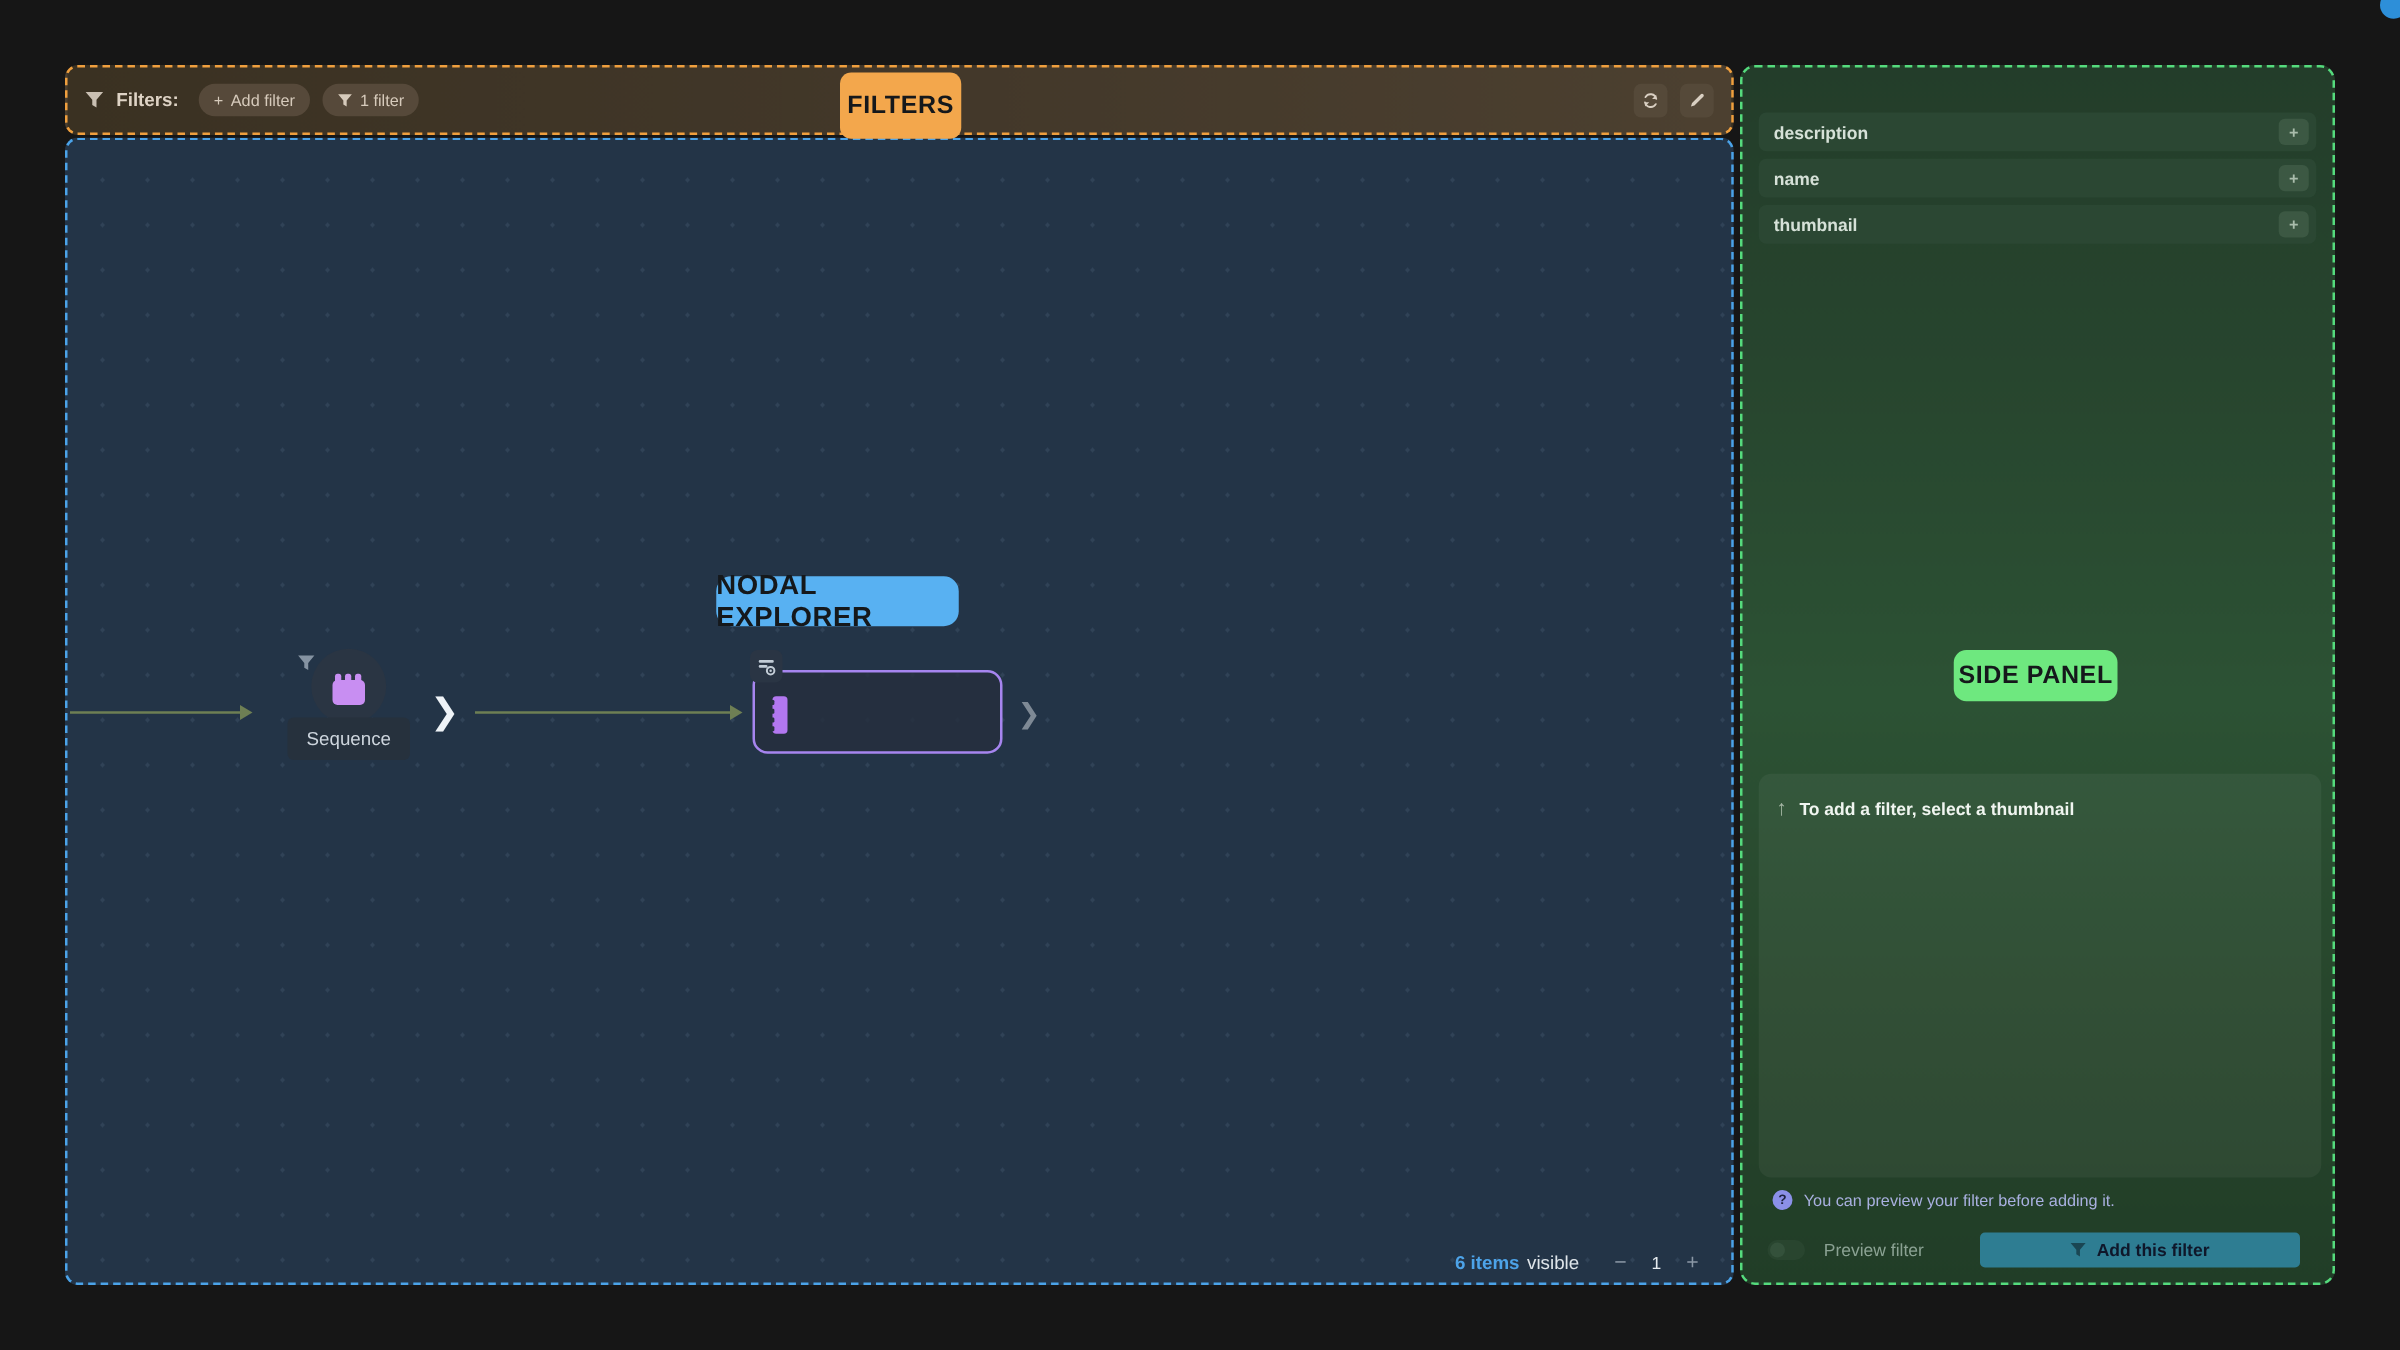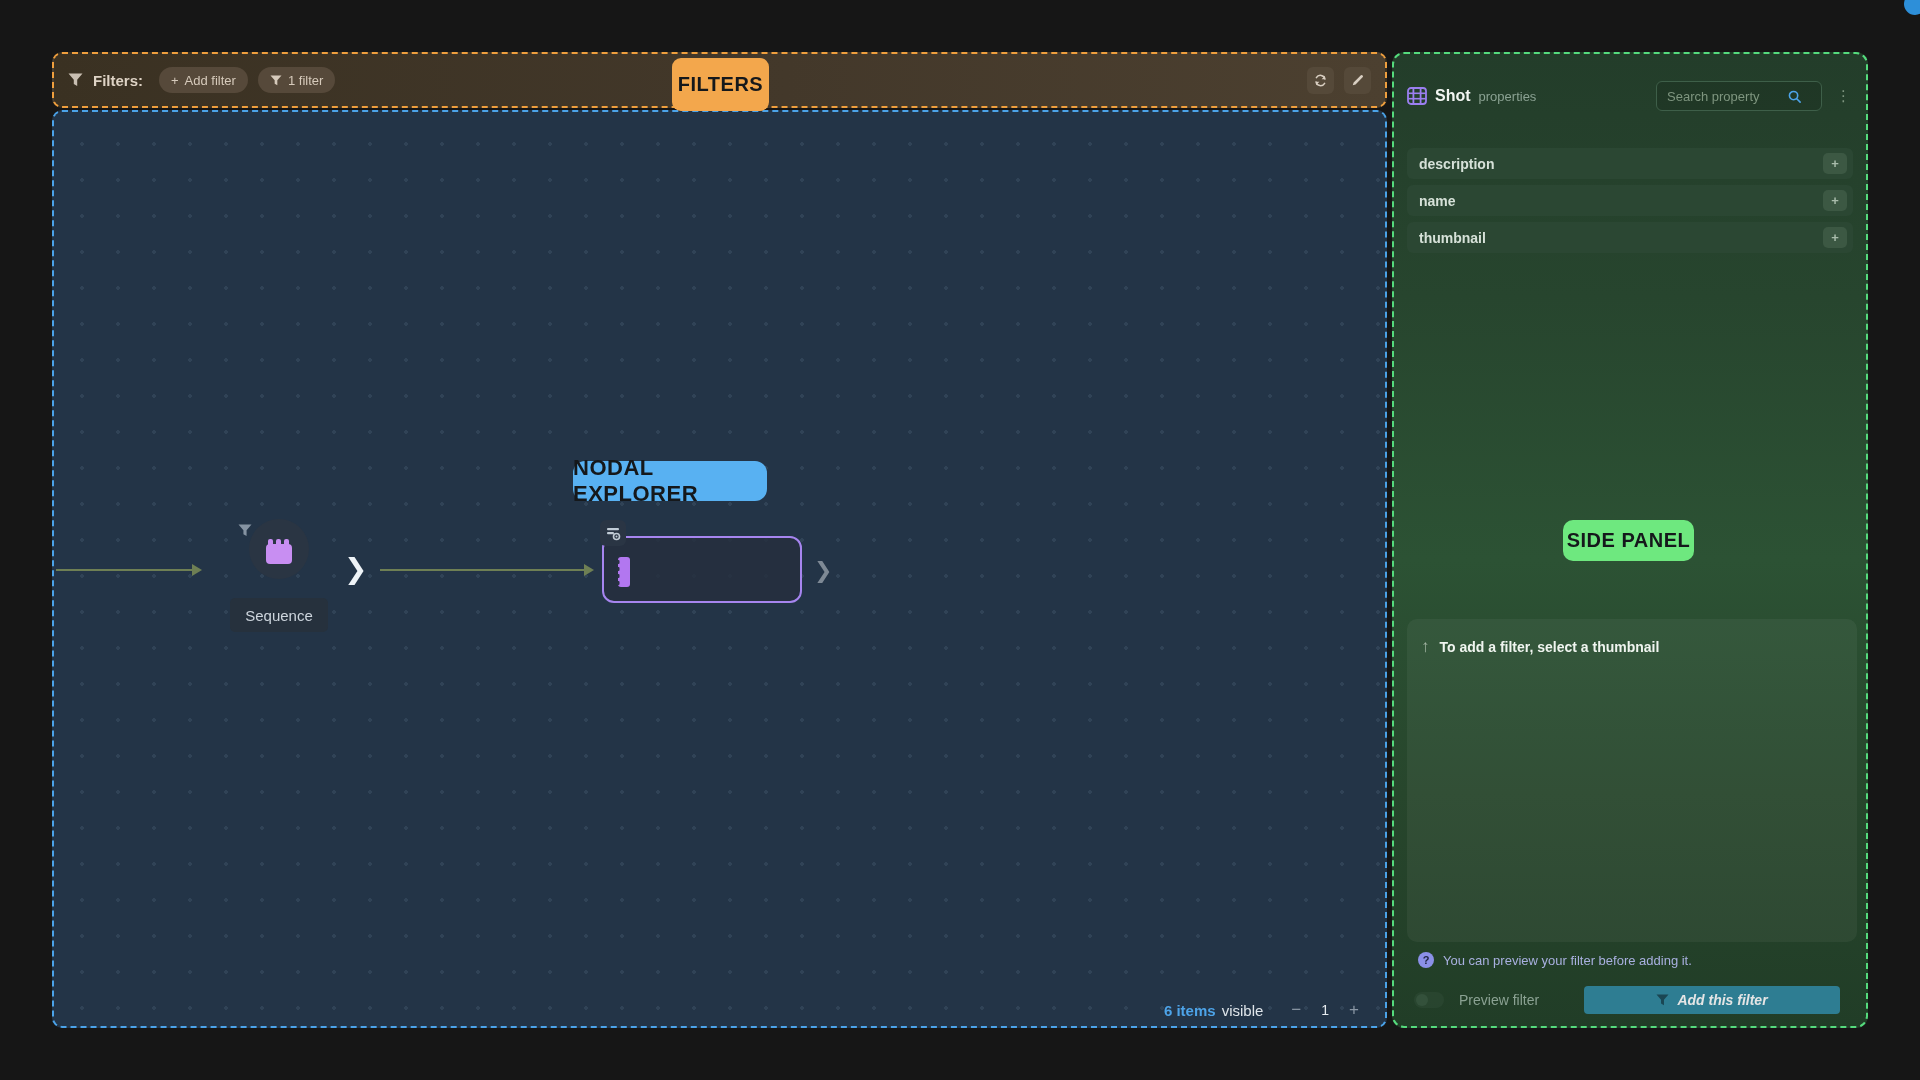--- a/index.html
+++ b/index.html
@@ -71,21 +71,21 @@
     border-left: 10px solid #6e7f54;
   }
 
   .seq-circle {
     position: absolute; left: 195px; top: 407px; width: 60px; height: 60px;
     border-radius: 50%; background: #2a3543;
   }
   .seq-funnel { position: absolute; left: 184px; top: 412px; }
   .seq-icon { position: absolute; left: 208px; top: 424px; }
   .seq-plate {
-    position: absolute; left: 176px; top: 486px; width: 98px; height: 34px;
+    position: absolute; left: 176px; top: 462px; width: 98px; height: 34px;
     background: #26313d; border-radius: 5px;
     display: flex; align-items: center; justify-content: center;
     font-size: 15px; color: #cdd5dd;
   }
 
   .chev-white {
     position: absolute; left: 290px; top: 440px;
     font-size: 28px; font-weight: 700; color: #eef3f7;
   }
   .chev-gray {
@@ -183,21 +183,21 @@
   }
   .toggle .knob {
     position: absolute; left: 2px; top: 2px; width: 12px; height: 12px;
     border-radius: 50%; background: #3c5a44;
   }
   .toggle-label { margin-left: 15px; font-size: 14px; color: #8ba293; }
   .add-filter-btn {
     margin-left: auto; width: 256px; height: 28px;
     background: #2e7d92; border-radius: 4px;
     display: flex; align-items: center; justify-content: center; gap: 8px;
-    font-size: 14px; font-weight: 600; color: #e5e5e5; font-style: italic;
+    font-size: 14px; font-weight: 600; color: #0f172a;
   }
 
   .corner-dot {
     position: absolute; left: 1904px; top: -7px; width: 22px; height: 22px;
     border-radius: 50%; background: #2d8fd9;
   }
 </style>
 </head>
 <body>
 
@@ -286,40 +286,20 @@
       <span class="zval">1</span>
       <span class="zbtn">+</span>
     </div>
   </div>
 </div>
 <div class="anno-badge badge-canvas">NODAL EXPLORER</div>
 
 <div class="region region-sidepanel">
 
 
-  <div class="sp-shotrow">
-    <svg width="20" height="18" viewBox="0 0 20 18">
-      <rect x="1" y="1" width="18" height="16" rx="3" fill="none" stroke="#9b7ff0" stroke-width="1.8"></rect>
-      <rect x="5.5" y="1" width="1.8" height="16" fill="#9b7ff0"></rect>
-      <rect x="12.7" y="1" width="1.8" height="16" fill="#9b7ff0"></rect>
-      <rect x="1" y="5.5" width="18" height="1.6" fill="#9b7ff0"></rect>
-      <rect x="1" y="10.9" width="18" height="1.6" fill="#9b7ff0"></rect>
-    </svg>
-    <span class="sp-shot-name">Shot</span>
-    <span class="sp-shot-suffix">properties</span>
-    <div class="sp-shot-spacer"></div>
-    <div class="sp-search">
-      <input type="text" placeholder="Search property" style="">
-      <svg width="15" height="15" viewBox="0 0 16 16">
-        <circle cx="7" cy="7" r="4.4" fill="none" stroke="#4da3e8" stroke-width="1.7"></circle>
-        <line x1="10.4" y1="10.4" x2="14" y2="14" stroke="#4da3e8" stroke-width="1.7" stroke-linecap="round"></line>
-      </svg>
-    </div>
-    <span class="sp-kebab">⋮</span>
-  </div>
 
   <div class="sp-props">
     <div class="prop-row">
       <span>description</span>
       <span class="prop-spacer"></span>
       <div class="prop-add">
         <span>+</span>
       </div>
     </div>
     <div class="prop-row">

